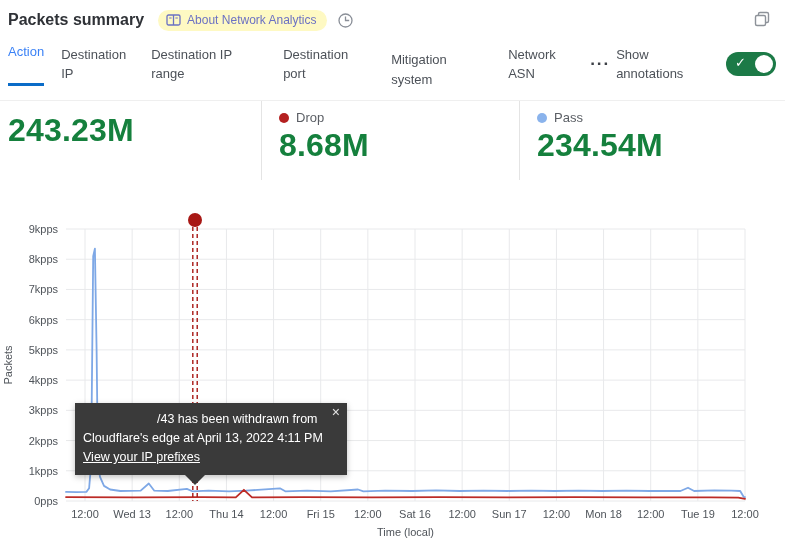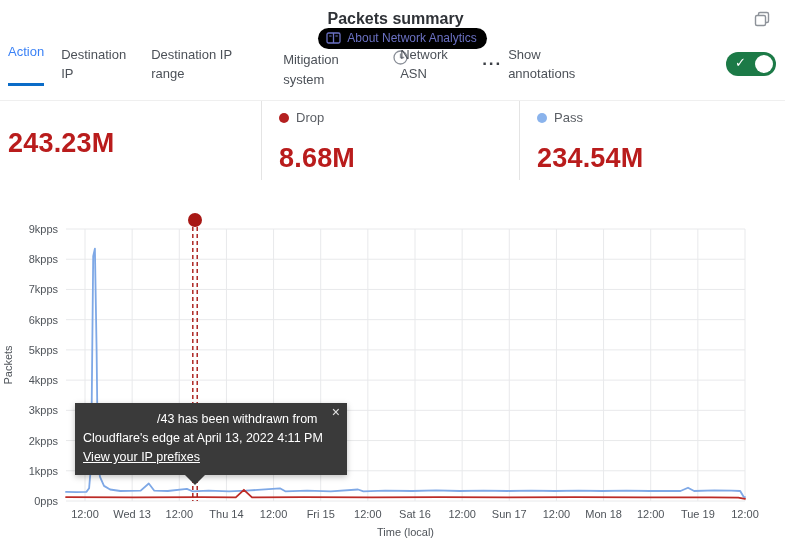--- a/index.html
+++ b/index.html
@@ -3,24 +3,24 @@
 <meta charset="utf-8">
 <style>
   * { box-sizing: border-box; }
   html,body { margin:0; padding:0; }
   body {
     width:785px; height:555px; position:relative; overflow:hidden;
     background:#ffffff; color:#36393e;
     font-family:"Liberation Sans", sans-serif;
   }
   
-  .header { display:flex; align-items:center; padding:10px 2px 0 8px; height:30px;flex-direction:column; }
+  .header { display:flex; align-items:center; padding:10px 2px 0 8px; height:30px; }
   .page-title { font-size:16px; font-weight:700; color:#2f3237; margin:0; }
   .badge {
-    margin-left:14px; background:#000000; color:#6b71c3; border-radius:11px;
+    margin-left:14px; background:#fef9c3; color:#6b71c3; border-radius:11px;
     padding:3px 10px 4px 8px; font-size:12px; display:inline-flex; align-items:center; gap:6px;
     cursor:pointer; white-space:nowrap;
   }
   .badge svg { display:block; }
   .history-btn { margin-left:10px; display:inline-flex; cursor:pointer; }
   .dup-btn { position:absolute; right:14px; top:10px; cursor:pointer; }
   
   .tabs { display:flex; align-items:center; padding:0 8px; margin-top:10px; height:48px; }
   .tab { font-size:13px; color:#4c5158; line-height:1.5; cursor:pointer; }
   .tab-action { width:auto; margin-right:17px; align-self:center; }
@@ -39,21 +39,21 @@
   .toggle .check { position:absolute; left:9px; top:4px; color:#fff; font-size:13px; line-height:1; }
   .toggle .knob { position:absolute; right:3px; top:3px; width:18px; height:18px; border-radius:50%; background:#fff; }
   
   .stats { display:flex; margin-top:12px; border-top:1px solid #efefef; padding:0 0 0 8px; height:80px; }
   .stat { padding-top:9px; }
   .stat-1 { width:254px; border-right:1px solid #e4e4e4; }
   .stat-2 { width:258px; border-right:1px solid #e4e4e4; padding-left:17px; }
   .stat-3 { padding-left:17px; }
   .stat-label { font-size:13px; color:#5a5e64; display:flex; align-items:center; gap:7px; }
   .dot { width:10px; height:10px; border-radius:50%; flex:none; }
-  .stat-value { font-size:27px; font-weight:600; color:#b91c1c; margin-top:18px; letter-spacing:0.2px; }
+  .stat-value { font-size:32px; font-weight:600; color:#15803d; margin-top:2px; letter-spacing:0.2px; }
   
   .chart-wrap { position:absolute; left:0; top:205px; width:785px; height:350px; }
   #chart-svg { position:absolute; left:0; top:0; }
   #chart-svg text { font-family:"Liberation Sans", sans-serif; }
   
   .anno-tooltip {
     position:absolute; left:75px; top:198px; width:272px;
     background:#3a3a3a; color:#fff; font-size:12.5px; line-height:19px;
     padding:7px 8px 8px 8px; box-shadow:0 2px 6px rgba(0,0,0,.25);
   }
@@ -97,20 +97,21 @@
         <rect x="5.5" y="2.5" width="10" height="10" rx="1.5" fill="none" stroke="#8d9299" stroke-width="1.4"></rect>
         <rect x="2.5" y="5.5" width="10" height="10" rx="1.5" fill="#ffffff" stroke="#8d9299" stroke-width="1.4"></rect>
       </svg>
   </span>
 </div>
 
 <div class="tabs">
   <div class="tab tab-action"><span class="tab-label">Action</span></div>
   <div class="tab tab-dip">Destination IP</div>
   <div class="tab tab-diprange">Destination IP range</div>
+  <div class="tab tab-dport">Destination port</div>
   <div class="tab tab-mitsys">Mitigation system</div>
   <div class="tab tab-srcasn">Network ASN</div>
   <div class="more-tabs">···</div>
   <div class="show-ann">Show annotations</div>
   <div class="toggle">
     <span class="check">✓</span>
     <span class="knob"></span>
   </div>
 </div>
 

